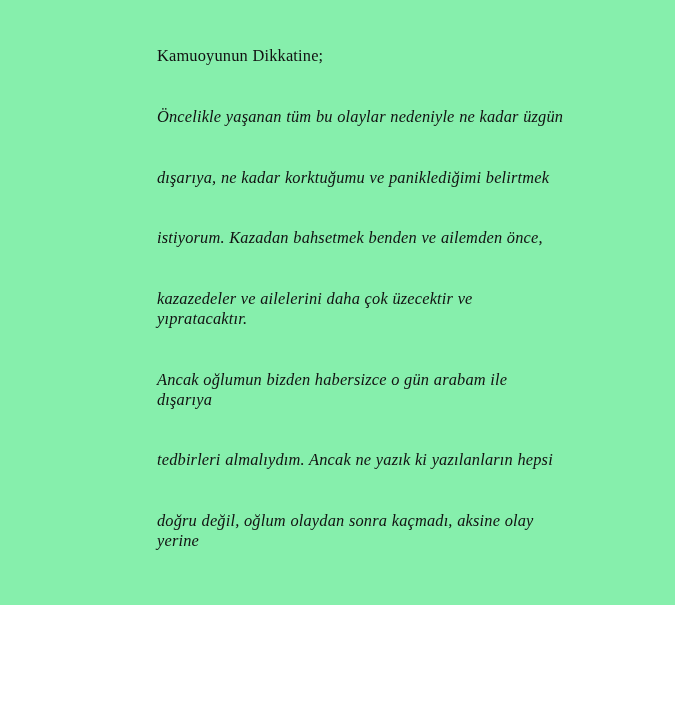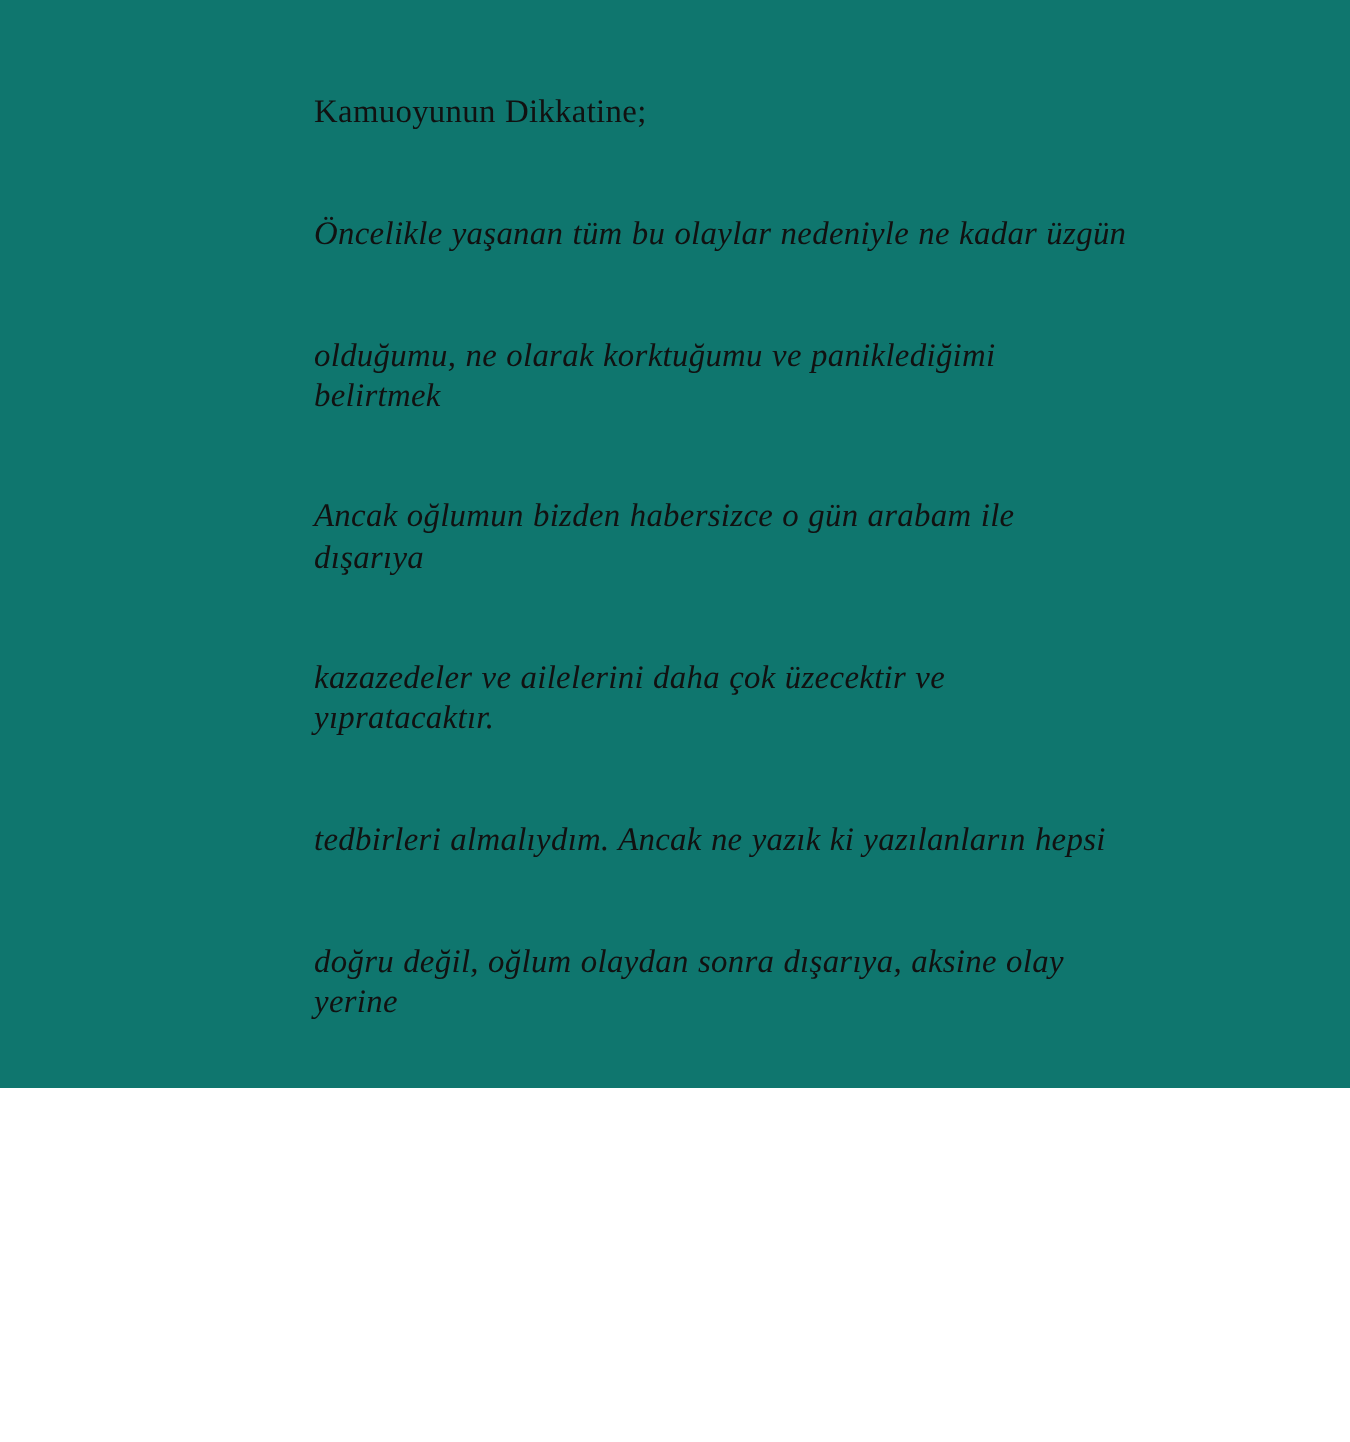--- a/index.html
+++ b/index.html
@@ -11,22 +11,22 @@
     width: 675px;
     height: 721px;
     overflow: hidden;
     font-family: "Liberation Serif", "DejaVu Serif", serif;
     color: #111111;
     -webkit-font-smoothing: antialiased;
   }
   .page {
     position: relative;
     width: 675px;
-    height: 544px;
-    background: #0f766e;
+    height: 605px;
+    background: #86efac;
     box-sizing: border-box;
     padding-left: 48px;
   }
   .statement {
     position: absolute;
     left: 157px;
     top: 6px;
     width: 408px;
     font-size: 16.4px;
     line-height: 20.2px;
@@ -44,25 +44,26 @@
     display: block;
   }
 </style>
 </head>
 <body>
 
 <div class="page">
   <div class="statement">
     <span class="salutation">Kamuoyunun Dikkatine;</span>
     <span class="line">Öncelikle yaşanan tüm bu olaylar nedeniyle ne kadar üzgün</span>
-    <span class="line">olduğumu, ne olarak korktuğumu ve paniklediğimi belirtmek</span>
+    <span class="line">dışarıya, ne kadar korktuğumu ve paniklediğimi belirtmek</span>
+    <span class="line">istiyorum. Kazadan bahsetmek benden ve ailemden önce,</span>
+    <span class="line">kazazedeler ve ailelerini daha çok üzecektir ve yıpratacaktır.</span>
     <span class="line">Ancak oğlumun bizden habersizce o gün arabam ile dışarıya</span>
-    <span class="line">kazazedeler ve ailelerini daha çok üzecektir ve yıpratacaktır.</span>
     <span class="line">tedbirleri almalıydım. Ancak ne yazık ki yazılanların hepsi</span>
-    <span class="line">doğru değil, oğlum olaydan sonra dışarıya, aksine olay yerine</span>
+    <span class="line">doğru değil, oğlum olaydan sonra kaçmadı, aksine olay yerine</span>
     
     
     
     
     
     
     
     
     
     

